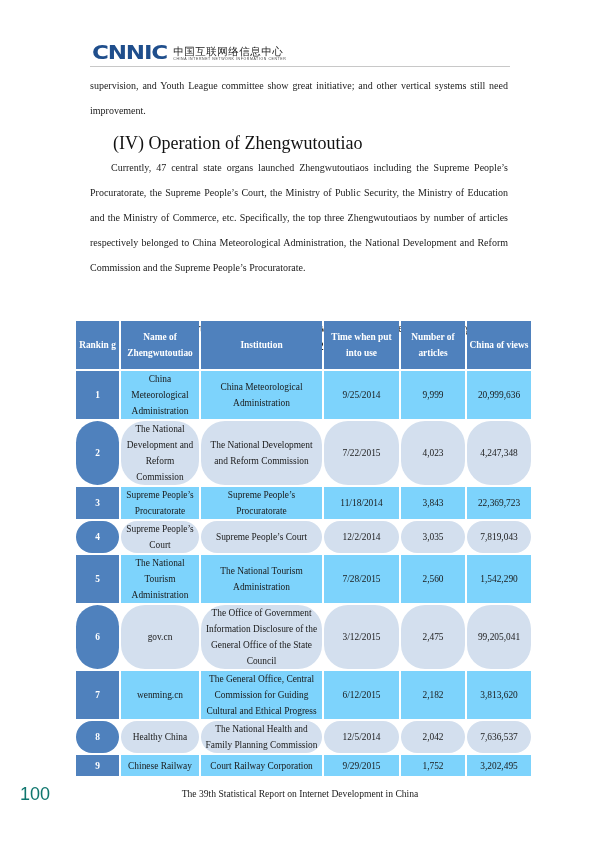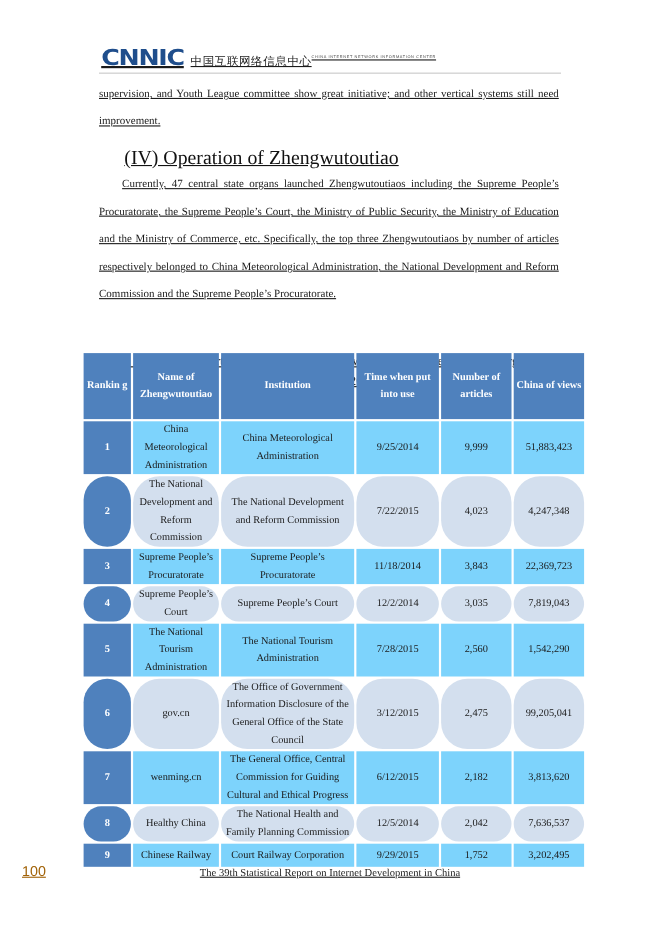--- a/index.html
+++ b/index.html
@@ -1,36 +1,36 @@
 <!DOCTYPE html>
 <html><head>
 <meta charset="utf-8">
 <style>
   html, body { margin:0; padding:0; background:#ffffff; }
   body { width:600px; height:848px; position:relative; overflow:hidden; font-family:"Liberation Serif", serif; color:#1a1a1a; }
-  .abs { position:absolute;text-decoration:underline; }
+  .abs { position:absolute; }
   .logo { left:92px; top:40px; height:22px; display:flex; align-items:flex-end; }
   .logo-mark { font-family:"DejaVu Sans", sans-serif; font-weight:bold; font-size:20px; color:#1f4e8c; letter-spacing:-1px; line-height:20px; transform:scaleX(1.15); transform-origin:left; margin-right:14px; }
-  .logo-text { display:flex; flex-direction:row; margin-left:2px;margin-top:12px; }
+  .logo-text { display:flex; flex-direction:column; margin-left:2px;margin-top:12px; }
   .logo-cn { font-family:"DejaVu Serif", serif; font-size:10.5px; color:#222; line-height:12px; letter-spacing:0.5px; }
   .logo-en { font-family:"Liberation Sans", sans-serif; font-size:3.5px; color:#444; letter-spacing:0.6px; line-height:5px; }
   .header-rule { left:90px; top:66px; width:420px; height:1px; background:#c8c8c8; }
   .para { left:90px; width:418px; font-size:10px; line-height:25px; text-align:justify; }
   .p1 { top:73px; }
   .heading { left:113px; top:133px; font-size:18px; font-family:"Liberation Serif", serif; color:#111; }
   .p2 { top:155px; text-indent:21px; }
   .caption { left:80px; top:289px; width:440px; text-align:center; font-size:11.6px; line-height:18px;margin-top:31px; }
   table.t { position:absolute; left:76px; top:321px; width:445px; border-collapse:separate; border-spacing:2px; margin:-2px; table-layout:fixed; font-family:"Liberation Serif", serif; font-size:9.4px; }
   table.t td, table.t th { padding:0 2px; text-align:center; vertical-align:middle; line-height:16px; }
-  table.t th { background:#4f81bd; color:#ffffff; font-weight:bold; height:60px; }
+  table.t th { background:#4f81bd; color:#ffffff; font-weight:bold; height:48px; }
   table.t td.rank { background:#4f81bd; color:#ffffff; font-weight:bold; }
   table.t tr.odd td { background:#7dd3fc; }
   table.t tr.even td { background:#d3dfee;border-radius:24px; }
   table.t tr td.rank { background:#4f81bd !important; }
-  .pagenum { left:20px; top:784px; font-family:"Liberation Sans", sans-serif; font-size:13px; color:#a16207; }
+  .pagenum { left:20px; top:784px; font-family:"Liberation Sans", sans-serif; font-size:18px; color:#0f766e; }
   .footer { left:80px; top:788px; width:440px; text-align:center; font-size:9.6px; color:#222; }
 </style>
 </head>
 <body>
 
 <div class="abs logo">
   <span class="logo-mark">CNNIC</span>
   <span class="logo-text">
     <span class="logo-cn">中国互联网络信息中心</span>
     <span class="logo-en">CHINA INTERNET NETWORK INFORMATION CENTER</span>
@@ -65,21 +65,21 @@
       <th>China of views</th>
     </tr>
   </thead>
   <tbody>
     <tr class="odd" style="height:48px">
       <td class="rank">1</td>
       <td>China Meteorological Administration</td>
       <td>China Meteorological Administration</td>
       <td>9/25/2014</td>
       <td>9,999</td>
-      <td>51,883,423</td>
+      <td>20,999,636</td>
     </tr>
     <tr class="even" style="height:63px">
       <td class="rank">2</td>
       <td>The National Development and Reform Commission</td>
       <td>The National Development and Reform Commission</td>
       <td>7/22/2015</td>
       <td>4,023</td>
       <td>4,247,348</td>
     </tr>
     <tr class="odd" style="height:31px">

